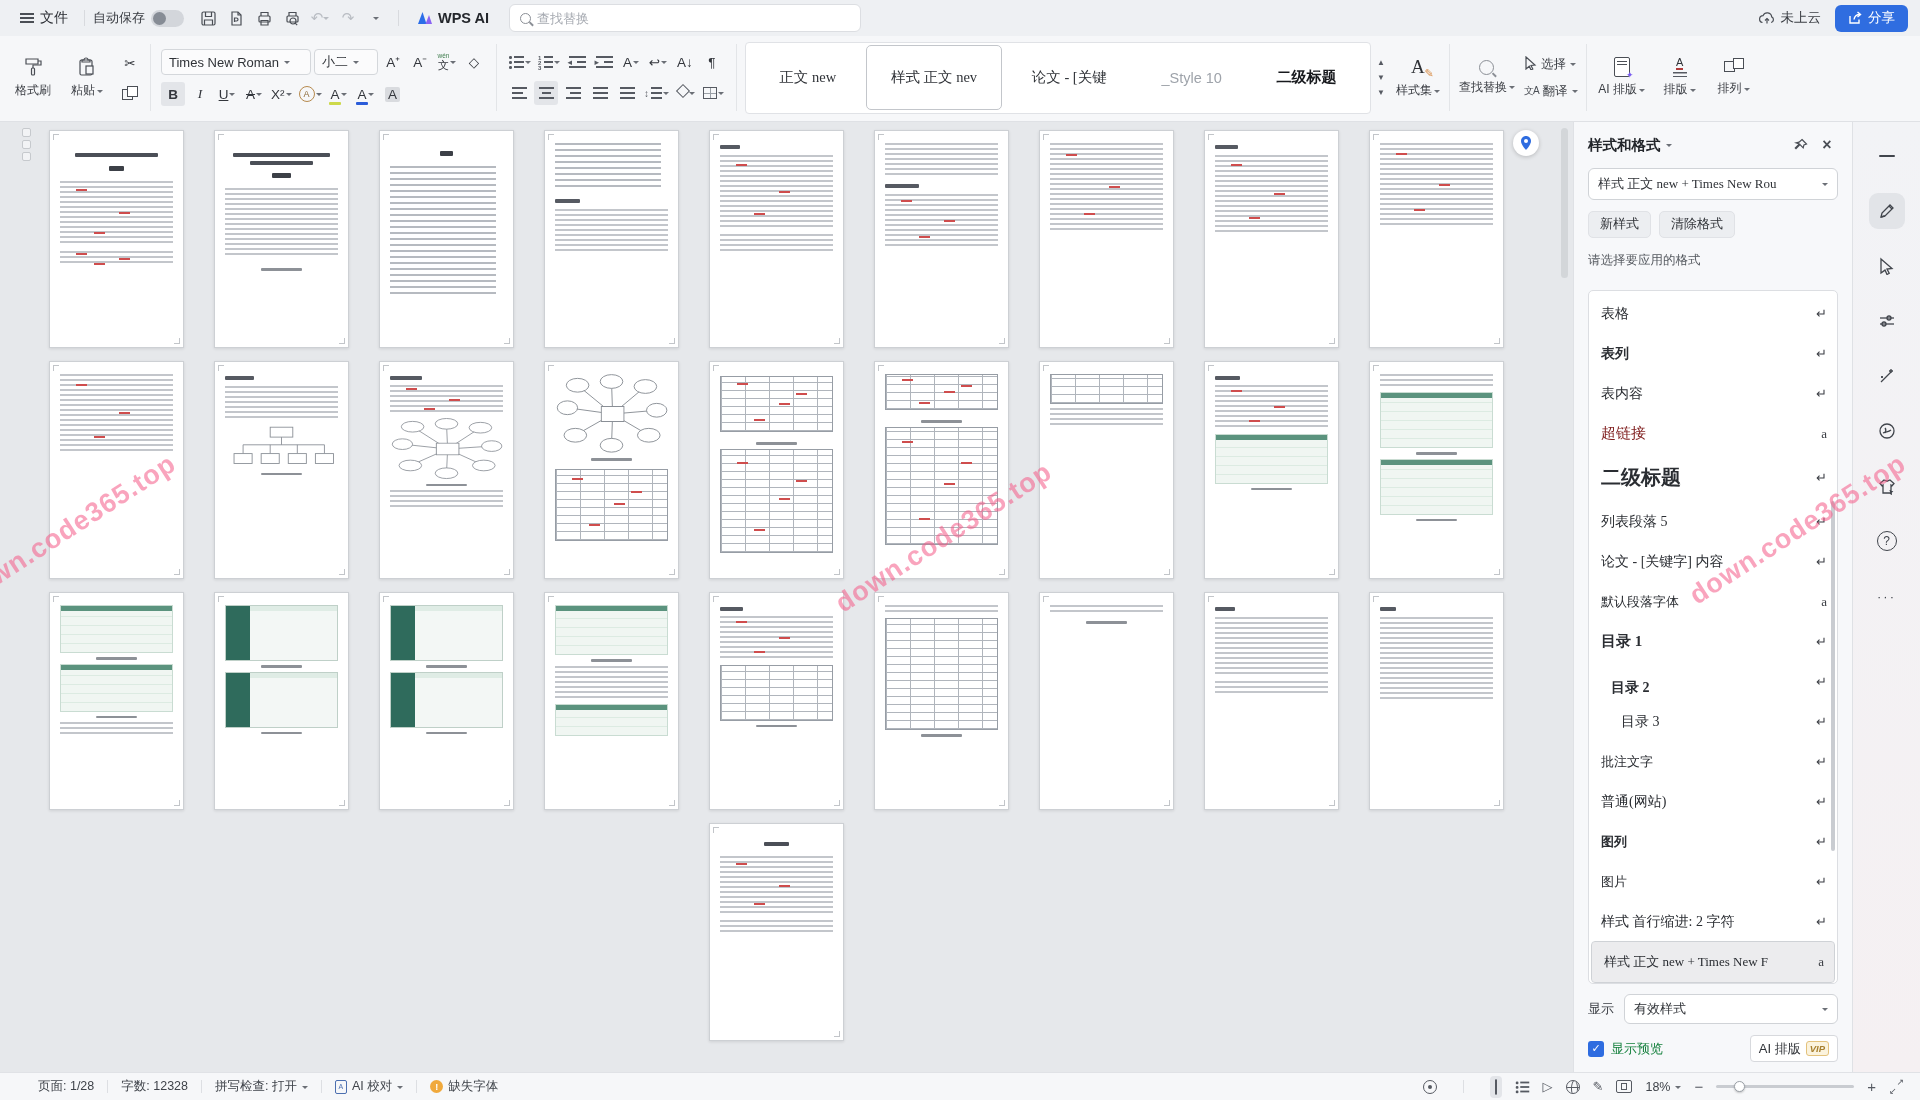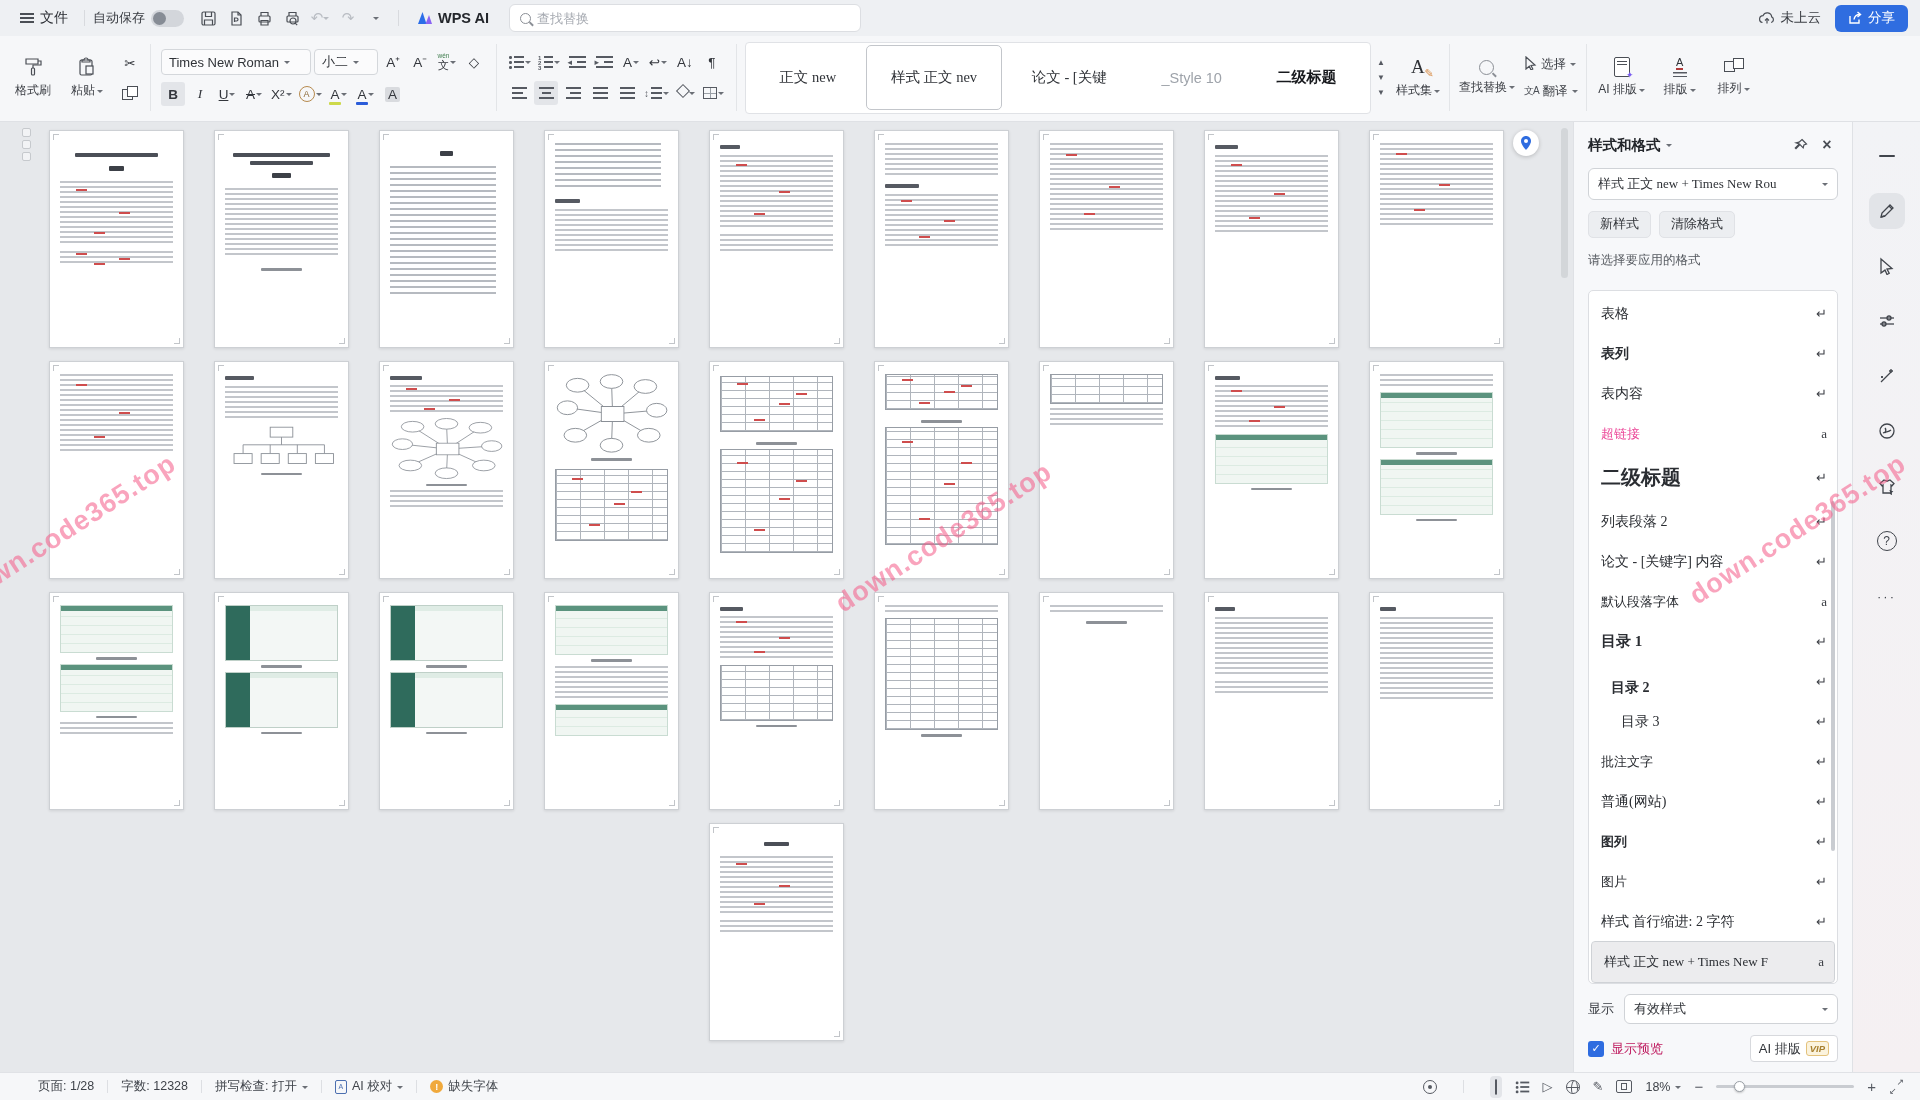--- a/index.html
+++ b/index.html
@@ -158,21 +158,21 @@
   .s-item .s-ic { margin-left:auto; font-size:13px; color:#3a3d43; padding-left:6px; }
   .s-item.center .s-ic { margin-left:auto; }
   .s-item.sel { background:#ececee; outline:1px solid #cfd2d6; border-radius:3px; margin:0 3px; }
   .s-scroll { position:absolute; right:2px; top:210px; width:4px; height:350px; background:#c9ccd1; border-radius:2px; }
   .p-disprow { display:flex; align-items:center; gap:10px; margin-top:10px; }
   .p-disprow .dlab { font-size:13px; color:#3a3d43; }
   .p-disprow .dsel { flex:1; height:30px; border:1px solid #d0d3d7; border-radius:6px; background:#fff; display:flex; align-items:center; padding:0 9px; font-size:13px; color:#2f3237; }
   .p-disprow .dsel .sp { flex:1; }
   .p-botrow { display:flex; align-items:center; margin-top:11px; }
   .chk { width:16px; height:16px; background:#2e6ce0; border-radius:3px; color:#fff; font-size:11px; display:inline-flex; align-items:center; justify-content:center; margin-right:7px; }
-  .p-botrow .plab { font-size:13px; color:#be185d; }
+  .p-botrow .plab { font-size:13px; color:#15803d; }
   .aibtn { margin-left:auto; display:flex; align-items:center; gap:5px; border:1px solid #d7d9dd; background:#fff; border-radius:4px; height:27px; padding:0 8px; font-size:13px; color:#2f3237; }
   .vip { border:1px solid #e3c27c; background:#fbf3dd; color:#a8802f; font-size:9.5px; font-style:italic; font-weight:bold; border-radius:3px; padding:1px 3px; }
 
   
   .rail { width:68px; flex:0 0 auto; border-left:1px solid #dfe1e5; background:linear-gradient(#f2f3f6, #f5f0f2); display:flex; flex-direction:column; align-items:center; padding-top:16px; gap:19px; }
   .rail .ric { width:36px; height:36px; display:flex; align-items:center; justify-content:center; border-radius:9px; color:#41454c; }
   .rail .ric.active { background:#e2e4e8; }
   .rail .ric svg { stroke:#41454c; fill:none; stroke-width:1.3; }
   .rail .dash { width:16px; height:2px; background:#41454c; border-radius:1px; }
   .helpq { width:20px; height:20px; border:1.4px solid #41454c; border-radius:50%; font-size:12px; display:flex; align-items:center; justify-content:center; }
@@ -910,29 +910,29 @@
           </div>
           <div class="s-item center">
             <span class="s-lab b">表列</span>
             <span class="s-ic">↵</span>
           </div>
           <div class="s-item">
             <span class="s-lab">表内容</span>
             <span class="s-ic">↵</span>
           </div>
           <div class="s-item">
-            <span class="s-lab" style="font-size: 13px; color: #ec4899;">超链接</span>
+            <span class="s-lab" style="font-size: 15px; color: #7f1d1d;">超链接</span>
             <span class="s-ic">a</span>
           </div>
           <div class="s-item" style="height: 48px;">
             <span class="s-lab b sans" style="font-size: 20px;">二级标题</span>
             <span class="s-ic">↵</span>
           </div>
           <div class="s-item">
-            <span class="s-lab">列表段落 2</span>
+            <span class="s-lab">列表段落 5</span>
             <span class="s-ic">↵</span>
           </div>
           <div class="s-item">
             <span class="s-lab">论文 - [关键字] 内容</span>
             <span class="s-ic">↵</span>
           </div>
           <div class="s-item">
             <span class="s-lab" style="font-size: 13px;">默认段落字体</span>
             <span class="s-ic">a</span>
           </div>

